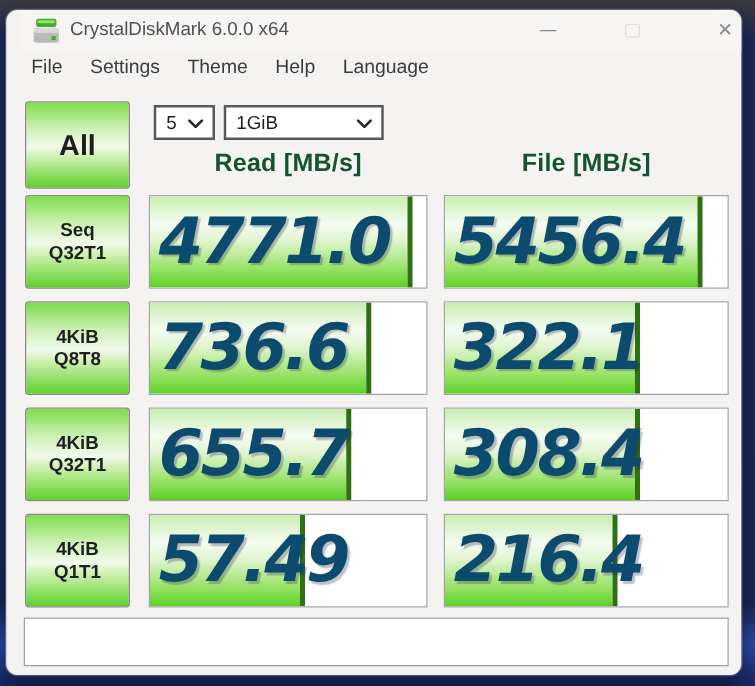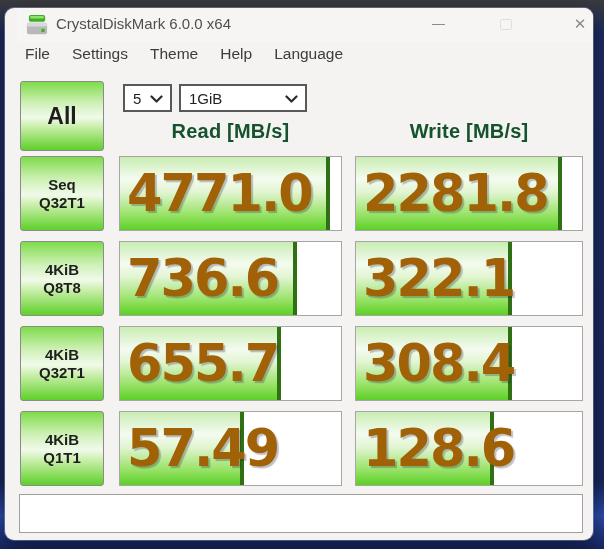--- a/index.html
+++ b/index.html
@@ -75,23 +75,24 @@
   .cell-write { left:350px; width:228px; }
   .bar-fill {
     position:absolute; left:0; top:0; bottom:0; width:50%;
     background: linear-gradient(180deg, #c9edb2 0%, #f4fbf0 30%, #e2f5d2 48%, #9be36b 78%, #5cd026 100%);
     border-right:4px solid #2f7014;
   }
   .val-text {
     position:absolute; left:0; top:0; right:0; bottom:0;
     display:flex; align-items:center; padding-left:7px;
     font-family:"DejaVu Sans", sans-serif; font-weight:bold;
-    font-size:51px; letter-spacing:-2px; color:#a16207;
+    font-size:51px; letter-spacing:-2px; color:#0c4a6e;
     text-shadow: 2px 2px 1px rgba(25,30,70,.28);
     white-space:nowrap;
+    font-style:italic;
   }
   .r0 { top:148px; } .r1 { top:233px; } .r2 { top:318px; } .r3 { top:403px; }
   
   .comment-box {
     position:absolute; left:14px; top:486px; width:564px; height:39px;
     background:#fff; border:1.5px solid #a0a0a0; font-size:14px; padding:0 8px;
     font-family:"Liberation Sans", sans-serif; color:#222; outline:none;
   }
 </style>
 </head>
@@ -138,33 +139,33 @@
 
   <div class="combo combo-size">
     <span>1GiB</span>
     <svg class="chev" width="13" height="9" viewBox="0 0 13 9">
       <path d="M1.5 1.5 L6.5 6.5 L11.5 1.5" fill="none" stroke="#2b2b2b" stroke-width="2.2" stroke-linecap="round" stroke-linejoin="round"></path>
     </svg>
   </div>
 
 
   <div class="col-header hdr-read">Read [MB/s]</div>
-  <div class="col-header hdr-write">Write [MB/s]</div>
+  <div class="col-header hdr-write">File [MB/s]</div>
 
   <div class="row-label r0">
     <span>Seq</span>
     <span>Q32T1</span>
   </div>
   <div class="val-cell cell-read r0">
     <div class="bar-fill" style="width: 95%;"></div>
     <div class="val-text">4771.0</div>
   </div>
   <div class="val-cell cell-write r0">
     <div class="bar-fill" style="width: 91%;"></div>
-    <div class="val-text">2281.8</div>
+    <div class="val-text">5456.4</div>
   </div>
 
   <div class="row-label r1">
     <span>4KiB</span>
     <span>Q8T8</span>
   </div>
   <div class="val-cell cell-read r1">
     <div class="bar-fill" style="width: 80%;"></div>
     <div class="val-text">736.6</div>
   </div>
@@ -189,18 +190,18 @@
   <div class="row-label r3">
     <span>4KiB</span>
     <span>Q1T1</span>
   </div>
   <div class="val-cell cell-read r3">
     <div class="bar-fill" style="width: 56%;"></div>
     <div class="val-text">57.49</div>
   </div>
   <div class="val-cell cell-write r3">
     <div class="bar-fill" style="width: 61%;"></div>
-    <div class="val-text">128.6</div>
+    <div class="val-text">216.4</div>
   </div>
 
   <input class="comment-box" type="text" placeholder="" style="">
 
 </div>
 
 </body></html>

